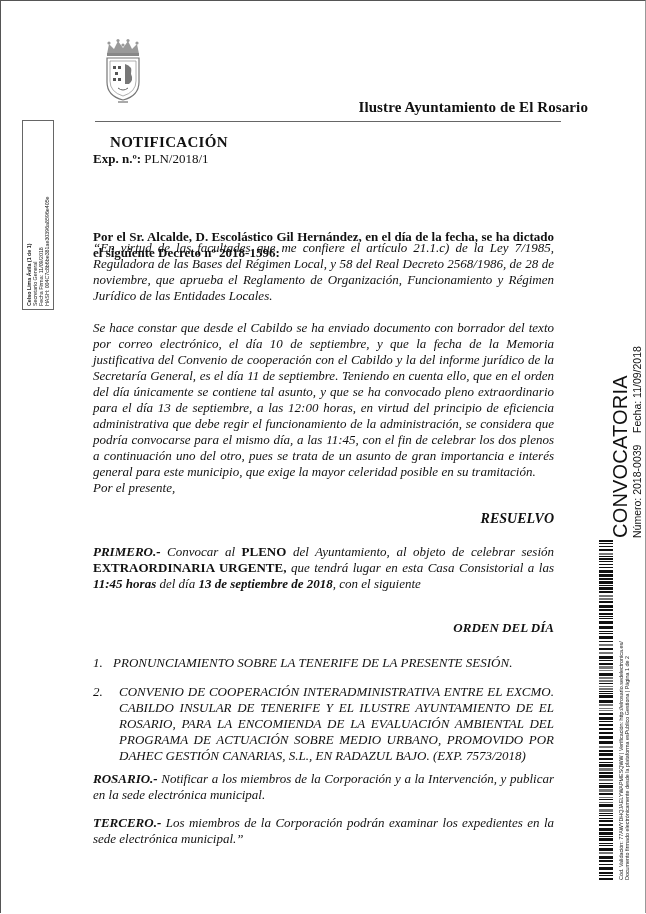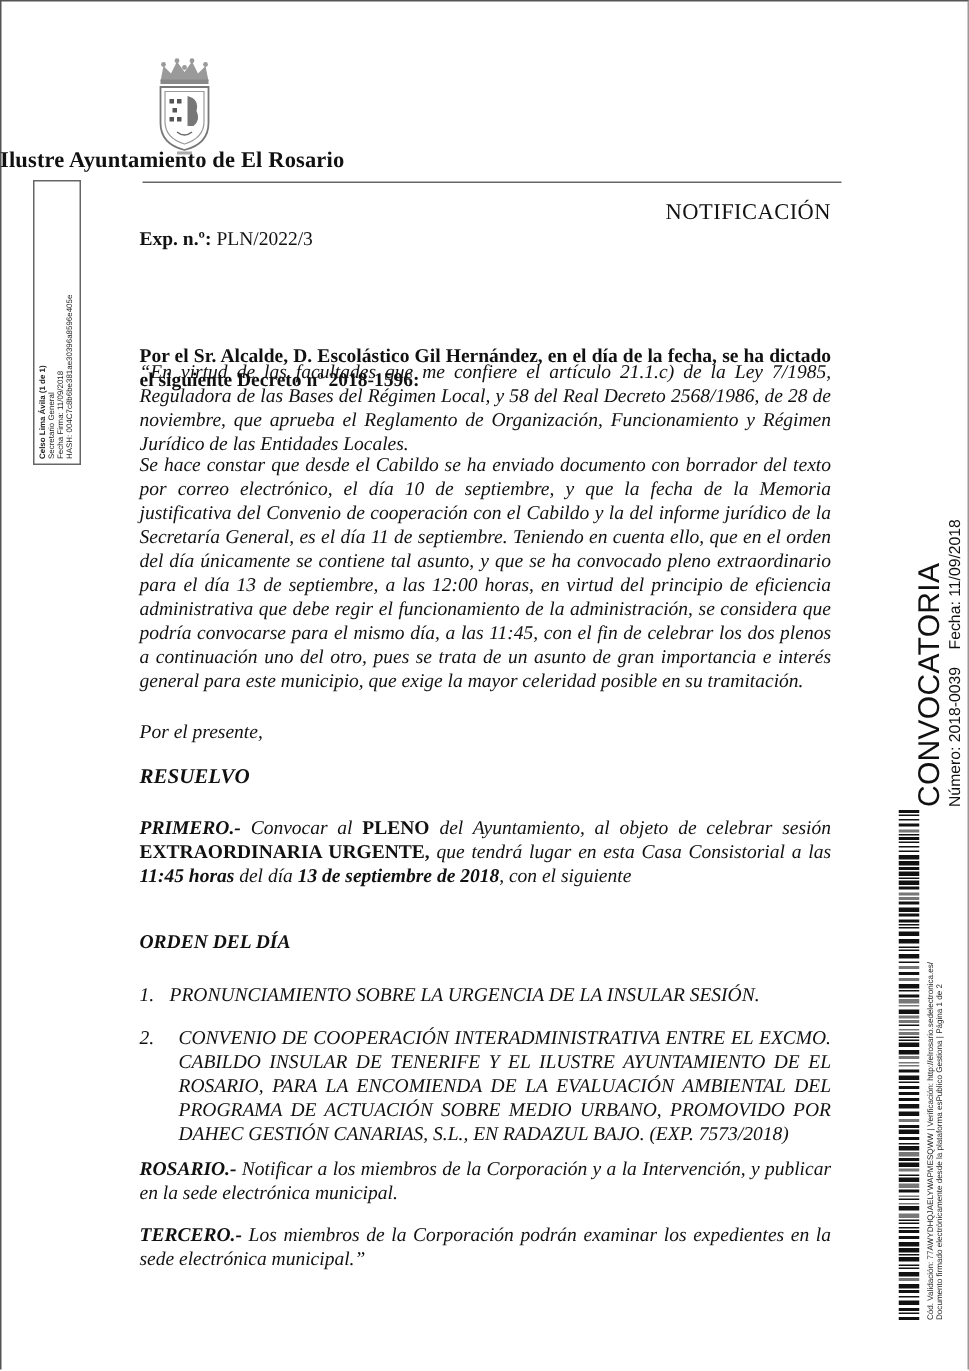--- a/index.html
+++ b/index.html
@@ -7,50 +7,50 @@
     width:646px; height:914px; position:relative; overflow:hidden;
     background:#ffffff; color:#111;
     font-family:"Liberation Serif", serif;
   }
   .frame {
     position:absolute; left:0; top:0; width:644px; height:912px;
     border-top:1px solid #555; border-left:1px solid #555; border-right:1px solid #999;
   }
   .crest { position:absolute; left:103px; top:38px; width:40px; height:66px; }
   .org-title {
-    position:absolute; left:0; width:588px; top:99px; text-align:left;
+    position:absolute; left:0; width:588px; top:99px; text-align:right;
     font-weight:bold; font-size:15px; letter-spacing:0.1px;
   }
   .org-rule { position:absolute; left:95px; top:121px; width:466px; height:1px; background:#666; }
 
   .sign-box {
     position:absolute; left:22px; top:120px; width:32px; height:190px;
     border:1px solid #666; box-sizing:border-box;
   }
   .sign-text {
     position:absolute; left:26px; top:306px; transform-origin:0 0; transform:rotate(-90deg);
     font-family:"Liberation Sans", sans-serif; font-size:5.3px; line-height:6px; color:#222;
     white-space:nowrap; width:190px;
   }
   .sign-text .b { font-weight:bold; }
 
   .content { position:absolute; left:93px; top:0; width:461px; font-size:13px; line-height:16px; }
   .notif {
-    position:absolute; left:0; width:461px; top:134px; text-align:right;
-    font-weight:normal; font-size:15px; letter-spacing:0.3px;
+    position:absolute; left:17px; width:461px; top:134px; text-align:left;
+    font-weight:bold; font-size:15px; letter-spacing:0.3px;
   }
   .exp { position:absolute; left:0; top:151px; font-size:13px; }
   .exp b { font-weight:bold;margin-top:10px; }
   .intro { position:absolute; left:0; top:189px; width:461px; font-weight:bold; text-align:justify; text-align-last:left;margin-top:40px; }
   .p { position:absolute; left:0; width:461px; text-align:justify; font-style:italic; }
   .p1 { top:240px; }
-  .p2 { top:302px; }
+  .p2 { top:320px; }
   .p3 { top:480px; }
   .section-h {
-    position:absolute; left:0; width:461px; text-align:left; font-weight:bold; font-style:italic; font-size:14px;
+    position:absolute; left:0; width:461px; text-align:right; font-weight:bold; font-style:italic; font-size:14px;
   }
   .resuelvo { top:511px; }
   .orden { top:620px; font-size:13px; }
   .primero { top:544px; }
   .list1 { position:absolute; left:0; top:655px; width:461px; font-style:italic; }
   .list2 { position:absolute; left:0; top:684px; width:461px; font-style:italic; }
   .num { position:absolute; left:0; top:0; }
   .li-text1 { position:absolute; left:20px; top:0; width:441px; }
   .li-text2 { position:absolute; left:26px; top:0; width:435px; text-align:justify; text-align-last:left; }
   .segundo { top:771px; }
@@ -107,37 +107,37 @@
 <div class="sign-box"></div>
 <div class="sign-text">
   <div class="b">Celso Lima Ávila (1 de 1)</div>
   <div>Secretario General</div>
   <div>Fecha Firma: 11/09/2018</div>
   <div>HASH: 004C7c8b6be381ae30396a8596e405e</div>
 </div>
 
 <div class="content">
   <div class="notif">NOTIFICACIÓN</div>
-  <div class="exp"><b>Exp. n.º:</b> <span>PLN/2022/3</span></div>
+  <div class="exp"><b>Exp. n.º:</b> <span>PLN/2018/1</span></div>
 
   <div class="intro">Por el Sr. Alcalde, D. Escolástico Gil Hernández, en el día de la fecha, se ha dictado el siguiente Decreto nº 2018-1596:</div>
 
   <div class="p p1">“En virtud de las facultades que me confiere el artículo 21.1.c) de la Ley 7/1985, Reguladora de las Bases del Régimen Local, y 58 del Real Decreto 2568/1986, de 28 de noviembre, que aprueba el Reglamento de Organización, Funcionamiento y Régimen Jurídico de las Entidades Locales.</div>
   <div class="p p2">Se hace constar que desde el Cabildo se ha enviado documento con borrador del texto por correo electrónico, el día 10 de septiembre, y que la fecha de la Memoria justificativa del Convenio de cooperación con el Cabildo y la del informe jurídico de la Secretaría General, es el día 11 de septiembre. Teniendo en cuenta ello, que en el orden del día únicamente se contiene tal asunto, y que se ha convocado pleno extraordinario para el día 13 de septiembre, a las 12:00 horas, en virtud del principio de eficiencia administrativa que debe regir el funcionamiento de la administración, se considera que podría convocarse para el mismo día, a las 11:45, con el fin de celebrar los dos plenos a continuación uno del otro, pues se trata de un asunto de gran importancia e interés general para este municipio, que exige la mayor celeridad posible en su tramitación.</div>
   <div class="p p3">Por el presente,</div>
 
   <div class="section-h resuelvo">RESUELVO</div>
 
   <div class="p primero"><span class="bi">PRIMERO.-</span><span> Convocar al </span><span class="bn">PLENO</span><span> del Ayuntamiento, al objeto de celebrar sesión </span><span class="bn">EXTRAORDINARIA URGENTE,</span><span> que tendrá lugar en esta Casa Consistorial a las </span><span class="bi">11:45 horas</span><span> del día </span><span class="bi">13 de septiembre de 2018</span><span>, con el siguiente</span></div>
 
   <div class="section-h orden">ORDEN DEL DÍA</div>
 
   <div class="list1">
     <span class="num">1.</span>
-    <span class="li-text1">PRONUNCIAMIENTO SOBRE LA URGENCIA DE LA INSULAR SESIÓN.</span>
+    <span class="li-text1">PRONUNCIAMIENTO SOBRE LA TENERIFE DE LA PRESENTE SESIÓN.</span>
   </div>
   <div class="list2">
     <span class="num">2.</span>
     <span class="li-text2">CONVENIO DE COOPERACIÓN INTERADMINISTRATIVA ENTRE EL EXCMO. CABILDO INSULAR DE TENERIFE Y EL ILUSTRE AYUNTAMIENTO DE EL ROSARIO, PARA LA ENCOMIENDA DE LA EVALUACIÓN AMBIENTAL DEL PROGRAMA DE ACTUACIÓN SOBRE MEDIO URBANO, PROMOVIDO POR DAHEC GESTIÓN CANARIAS, S.L., EN RADAZUL BAJO. (EXP. 7573/2018)</span>
   </div>
 
   <div class="p segundo"><span class="bi">ROSARIO.-</span><span> Notificar a los miembros de la Corporación y a la Intervención, y publicar en la sede electrónica municipal.</span></div>
   <div class="p tercero"><span class="bi">TERCERO.-</span><span> Los miembros de la Corporación podrán examinar los expedientes en la sede electrónica municipal.”</span></div>
 </div>
 

